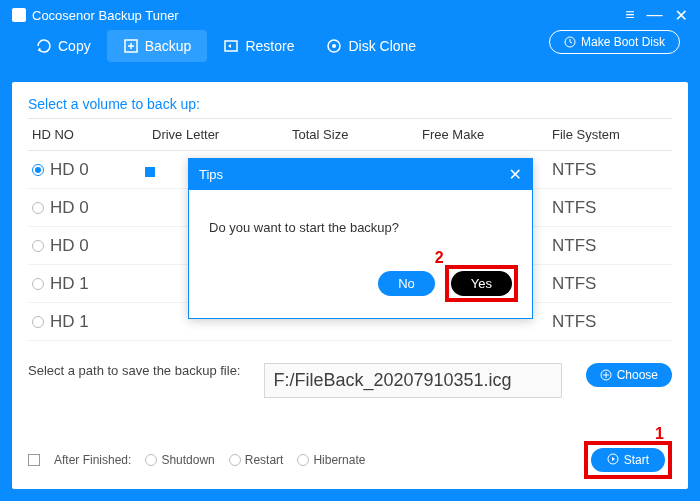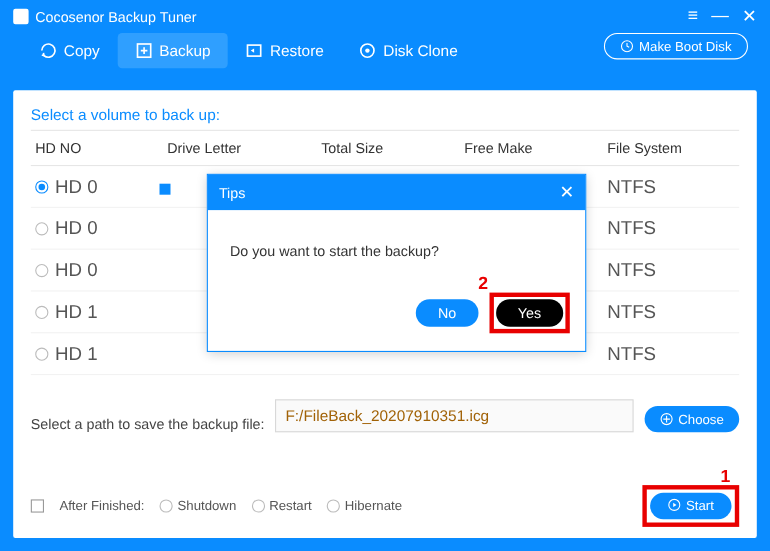--- a/index.html
+++ b/index.html
@@ -22,22 +22,22 @@
 .c1 { width: 120px; display: flex; align-items: center; gap: 6px; }
 .c2 { width: 140px; }
 .c3 { width: 130px; }
 .c4 { width: 130px; }
 .c5 { flex: 1; }
 .radio { width: 12px; height: 12px; border: 1.5px solid #0a8cff; border-radius: 50%; display: inline-flex; align-items: center; justify-content: center; }
 .radio.selected::after { content: ""; width: 6px; height: 6px; background: #0a8cff; border-radius: 50%; }
 .radio.gray { border-color: #bbb; }
 .drvicon { width: 18px; height: 14px; background: #999; border-radius: 2px; position: relative; }
 .drvicon.win::after { content: ""; position: absolute; right: -3px; top: -3px; width: 10px; height: 10px; background: #0a8cff; }
-.pathrow { margin-top: 22px; display: flex; align-items: flex-end; gap: 10px; font-size: 13px; color: #444; }
-.pathrow input { flex: 1; border: 1px solid #d8d8d8; padding: 6px 8px; font-size: 14px; color: #a16207; background: #fafafa; }
+.pathrow { margin-top: 22px; display: flex; align-items: flex-start; gap: 24px; font-size: 13px; color: #444; }
+.pathrow input { flex: 1; border: 1px solid #d8d8d8; padding: 6px 8px; font-size: 18px; color: #404040; background: #fafafa; }
 .choose { background: #0a8cff; color: #fff; border-radius: 14px; padding: 5px 14px; font-size: 12px; display: flex; align-items: center; gap: 5px; cursor: pointer; }
 .bottomrow { position: absolute; bottom: 10px; left: 16px; right: 16px; display: flex; align-items: center; gap: 14px; font-size: 12px; color: #555; }
 .chk { width: 12px; height: 12px; border: 1px solid #999; display: inline-block; }
 .ropt { display: flex; align-items: center; gap: 4px; }
 .startwrap { margin-left: auto; border: 4px solid #e80000; padding: 3px; position: relative; }
 .startnum { position: absolute; top: -20px; right: 4px; color: #e80000; font-weight: bold; font-size: 16px; }
 .startbtn { background: #0a8cff; color: #fff; border-radius: 14px; padding: 5px 16px; font-size: 12px; display: flex; align-items: flex-start; gap: 5px; cursor: pointer; }
 
 .dialog { position: absolute; top: 158px; left: 188px; width: 345px; background: #fff; border: 1px solid #0a8cff; box-shadow: 0 2px 10px rgba(0,0,0,0.2); z-index: 10; }
 .dialog-title { background: #0a8cff; color: #fff; font-size: 13px; padding: 6px 10px; display: flex; align-items: center; }

